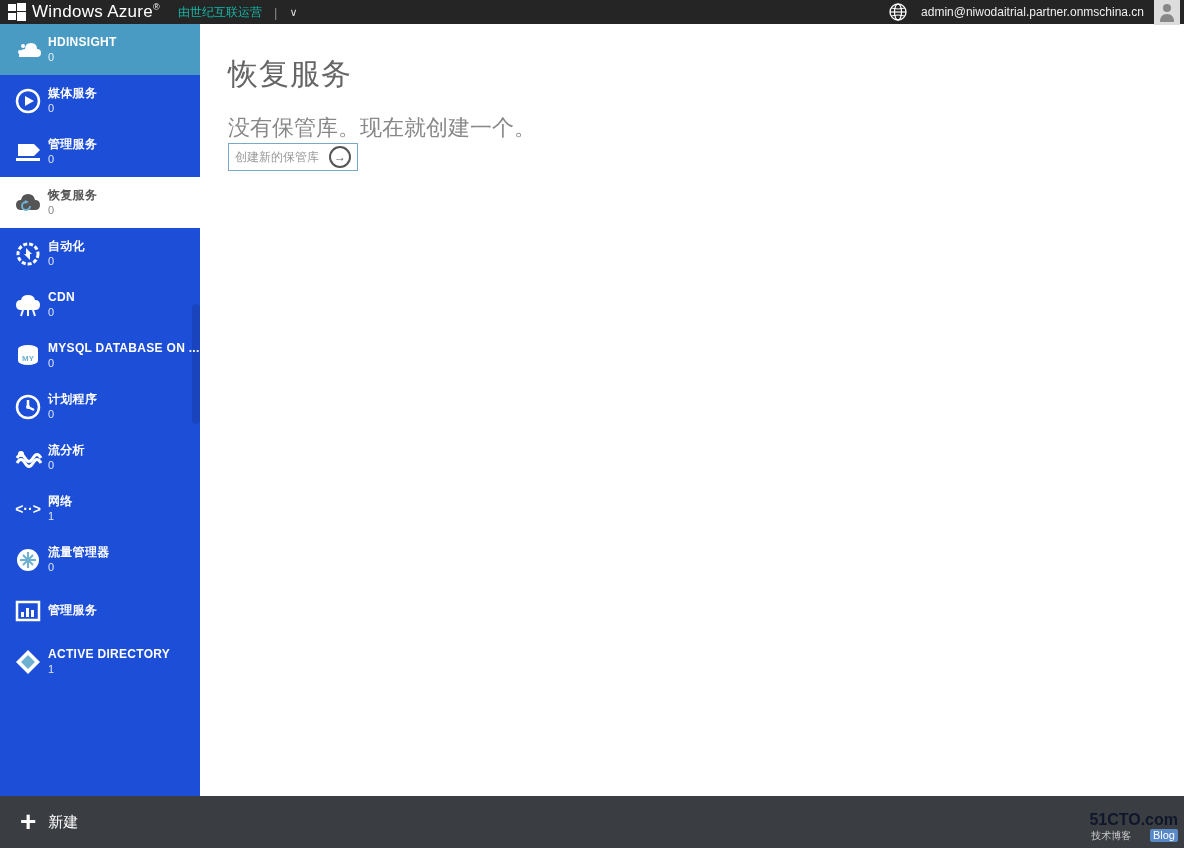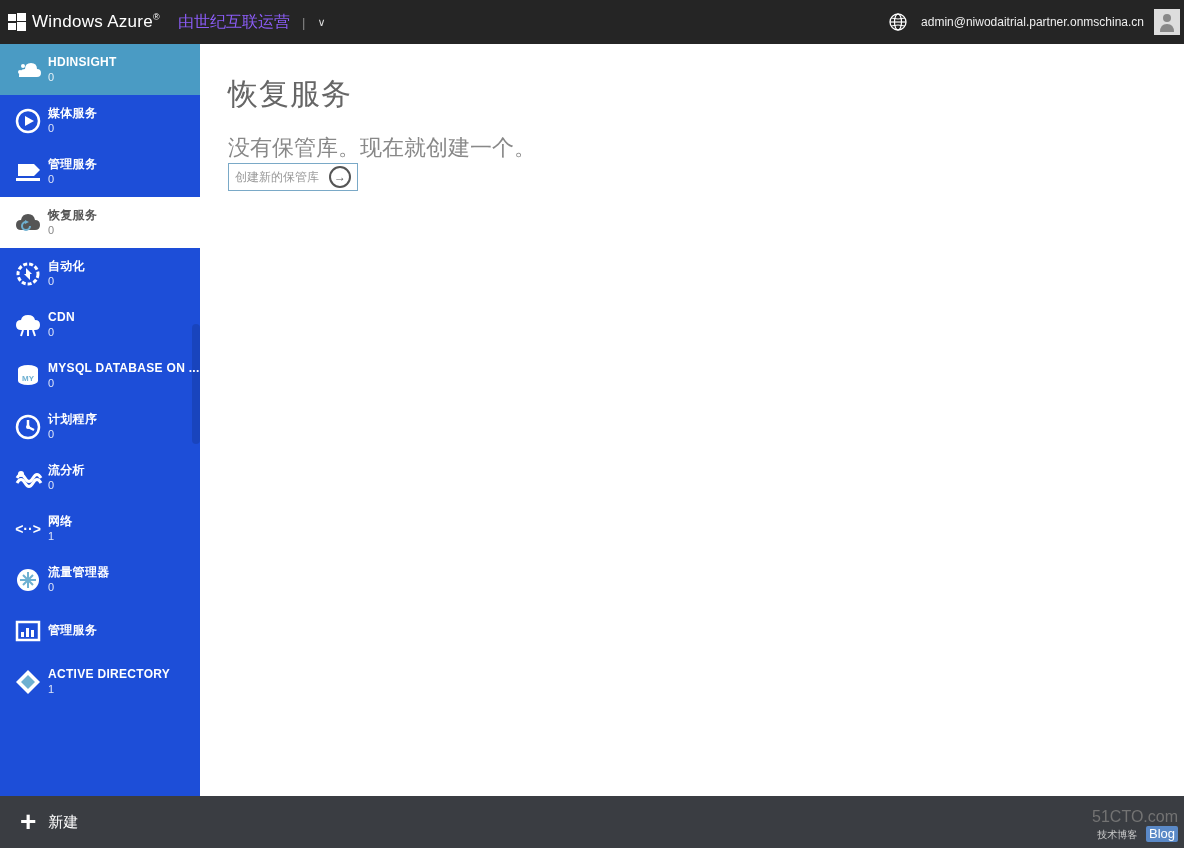--- a/index.html
+++ b/index.html
@@ -13,21 +13,21 @@
   .root {
     display: flex;
     flex-direction: column;
     width: 1184px;
     height: 848px;
     position: relative;
     background: #fff;
   }
   
   .top-header {
-    height: 44px;
+    height: 24px;
     background: #252525;
     color: #fff;
     display: flex;
     align-items: center;
     font-size: 13px;
     font-weight: 400;
   }
   .top-header .win-icon {
     margin-left: 8px;
     margin-right: 6px;
@@ -35,22 +35,22 @@
     align-items: center;
   }
   .top-header .brand {
     font-size: 17px;
     font-weight: 400;
     letter-spacing: 0.3px;
   }
   .top-header .brand sup { font-size: 9px; }
   .top-header .operator {
     margin-left: 18px;
-    font-size: 16px;
-    color: #8b5cf6;
+    font-size: 12px;
+    color: #14b8a6;
     font-family: Liberation Serif, serif;
   }
   .top-header .divider {
     margin: 0 12px;
     color: #888;
   }
   .top-header .chevron {
     font-size: 11px;
     color: #ddd;
   }
@@ -203,31 +203,31 @@
     right: 6px;
     bottom: 6px;
     font-size: 10px;
     color: #ccc;
     text-align: right;
     line-height: 1.2;
     pointer-events: none;
   }
   .watermark .big {
     font-size: 16px;
-    font-weight: 400;
-    color: #737373;
+    font-weight: 700;
+    color: #0f172a;
   }
   .watermark .blog {
     display:inline-block;
     background:#5a89c7;
     color:#fff;
-    font-size:13px;
+    font-size:11px;
     padding:0 3px;
     border-radius:2px;
-    margin-left:6px;
+    margin-left:16px;
   }
   svg { display:block; }
 </style>
 </head>
 <body>
 <div class="root">
 
 <div class="top-header">
   <span class="win-icon">
     <svg width="18" height="18" viewBox="0 0 18 18">

